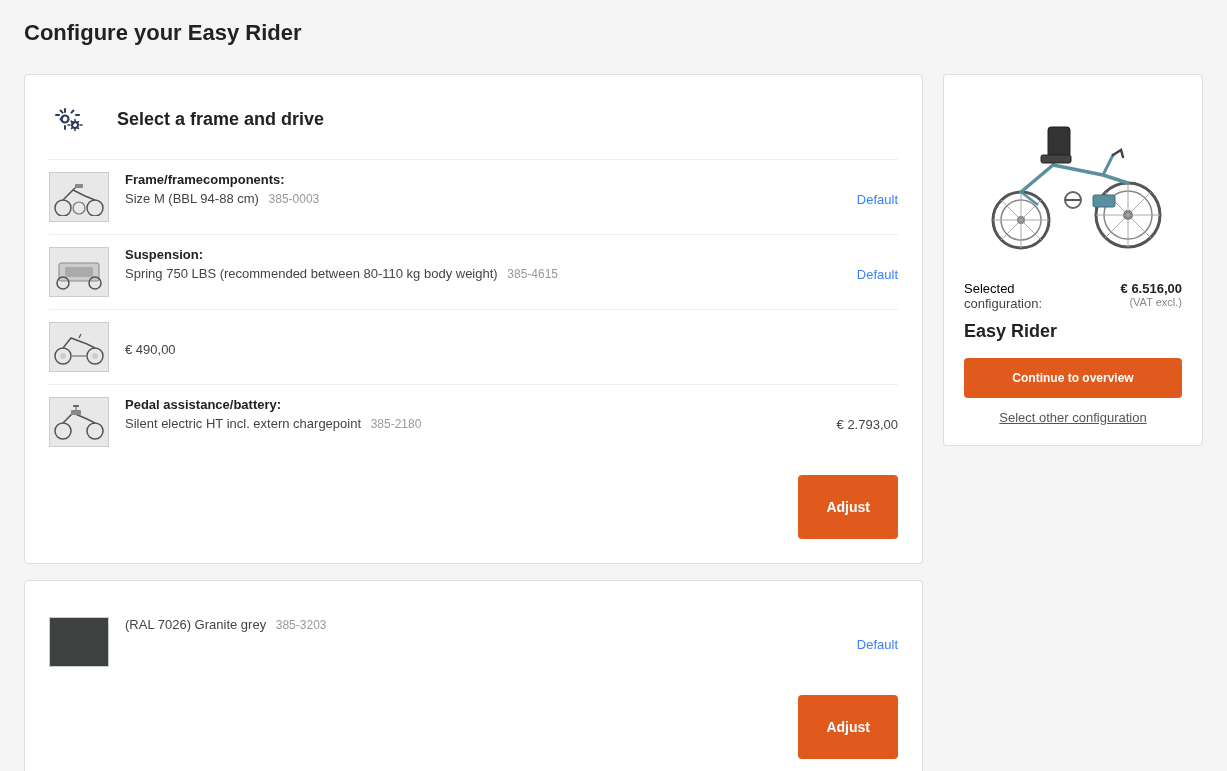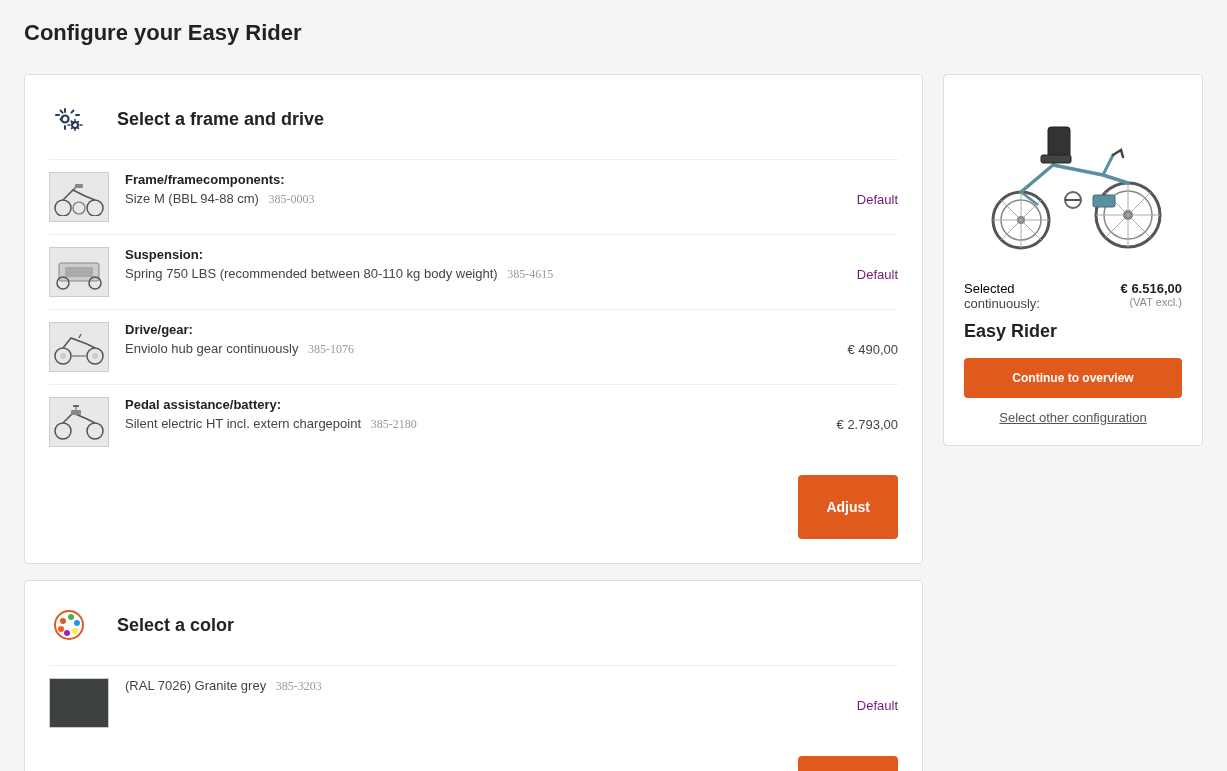--- a/index.html
+++ b/index.html
@@ -89,32 +89,31 @@
       margin-bottom: 4px;
     }
     .row-value {
       font-size: 13px;
       color: #444;
     }
     .row-sku {
       color: #999;
       font-size: 12px;
       margin-left: 6px;
-      font-family: Liberation Serif, serif;
     }
     .row-price {
       font-size: 13px;
       color: #444;
       white-space: nowrap;
       text-align: right;
       padding-top: 20px;
     }
     .row-default {
       font-size: 13px;
-      color: #701a75;
+      color: #3b82f6;
       white-space: nowrap;
       text-align: right;
       padding-top: 20px;
     }
     .adjust-btn-row {
       display: flex;
       justify-content: flex-end;
       margin-top: 16px;
     }
     .btn-adjust {
@@ -280,27 +279,20 @@
             <svg width="52" height="38" viewBox="0 0 52 38" fill="none">
               <ellipse cx="10" cy="28" rx="8" ry="8" stroke="#555" stroke-width="1.5" fill="none"></ellipse>
               <ellipse cx="42" cy="28" rx="8" ry="8" stroke="#555" stroke-width="1.5" fill="none"></ellipse>
               <path d="M18 28 L34 28" stroke="#888" stroke-width="1.5"></path>
               <path d="M10 20 L18 10 L34 16 L42 20" stroke="#555" stroke-width="1.5" fill="none"></path>
               <path d="M26 10 L28 6" stroke="#555" stroke-width="1.2"></path>
               <circle cx="10" cy="28" r="3" fill="#ccc"></circle>
               <circle cx="42" cy="28" r="3" fill="#ccc"></circle>
             </svg>
           </div>
-          <div class="row-content">
-            <div class="row-label">Drive/gear:</div>
-            <div class="row-value">
-              <span>Enviolo hub gear continuously</span>
-              <span class="row-sku">385-1076</span>
-            </div>
-          </div>
           <div class="row-price">€ 490,00</div>
         </div>
 
         <div class="config-row">
           <div class="row-thumbnail">
             <svg width="52" height="38" viewBox="0 0 52 38" fill="none">
               <ellipse cx="10" cy="28" rx="8" ry="8" stroke="#555" stroke-width="1.5" fill="none"></ellipse>
               <ellipse cx="42" cy="28" rx="8" ry="8" stroke="#555" stroke-width="1.5" fill="none"></ellipse>
               <path d="M10 20 L20 10 L34 16 L42 20" stroke="#555" stroke-width="1.5" fill="none"></path>
               <rect x="18" y="7" width="10" height="5" rx="1" fill="#888"></rect>
@@ -317,34 +309,20 @@
           </div>
           <div class="row-price">€ 2.793,00</div>
         </div>
 
         <div class="adjust-btn-row">
           <button class="btn-adjust">Adjust</button>
         </div>
       </div>
 
       <div class="section-card">
-        <div class="section-header">
-          <div class="section-icon palette-icon-svg">
-            <svg width="36" height="36" viewBox="0 0 36 36" fill="none">
-              <circle cx="18" cy="18" r="14" stroke="#e05a1e" stroke-width="2" fill="none"></circle>
-              <circle cx="12" cy="14" r="3" fill="#e05a1e"></circle>
-              <circle cx="20" cy="10" r="3" fill="#4caf50"></circle>
-              <circle cx="26" cy="16" r="3" fill="#2196f3"></circle>
-              <circle cx="24" cy="24" r="3" fill="#ffeb3b"></circle>
-              <circle cx="16" cy="26" r="3" fill="#9c27b0"></circle>
-              <circle cx="10" cy="22" r="3" fill="#ff5722"></circle>
-            </svg>
-          </div>
-          <span class="section-title">Select a color</span>
-        </div>
 
         <div class="config-row">
           <div class="color-swatch" style="background: rgb(61, 66, 64);"></div>
           <div class="row-content">
             <div class="row-value">
               <span>(RAL 7026) Granite grey</span>
               <span class="row-sku">385-3203</span>
             </div>
           </div>
           <div class="row-default">Default</div>
@@ -394,21 +372,21 @@
             <circle cx="100" cy="95" r="8" stroke="#666" stroke-width="2" fill="none"></circle>
             <line x1="92" y1="95" x2="108" y2="95" stroke="#555" stroke-width="2"></line>
 
             <rect x="120" y="90" width="22" height="12" rx="2" fill="#5a8fa0" stroke="#3d6e7e" stroke-width="1"></rect>
           </svg>
         </div>
 
         <div class="price-row">
           <div>
             <div style="font-size:13px;color:#000000;">Selected</div>
-            <div style="font-size:13px;color:#444;">continuously:</div>
+            <div style="font-size:13px;color:#444;">configuration:</div>
           </div>
           <div>
             <div class="price-amount">€ 6.516,00</div>
             <div class="price-vat">(VAT excl.)</div>
           </div>
         </div>
 
         <div class="product-name-summary">Easy Rider</div>
 
         <button class="btn-continue">Continue to overview</button>

